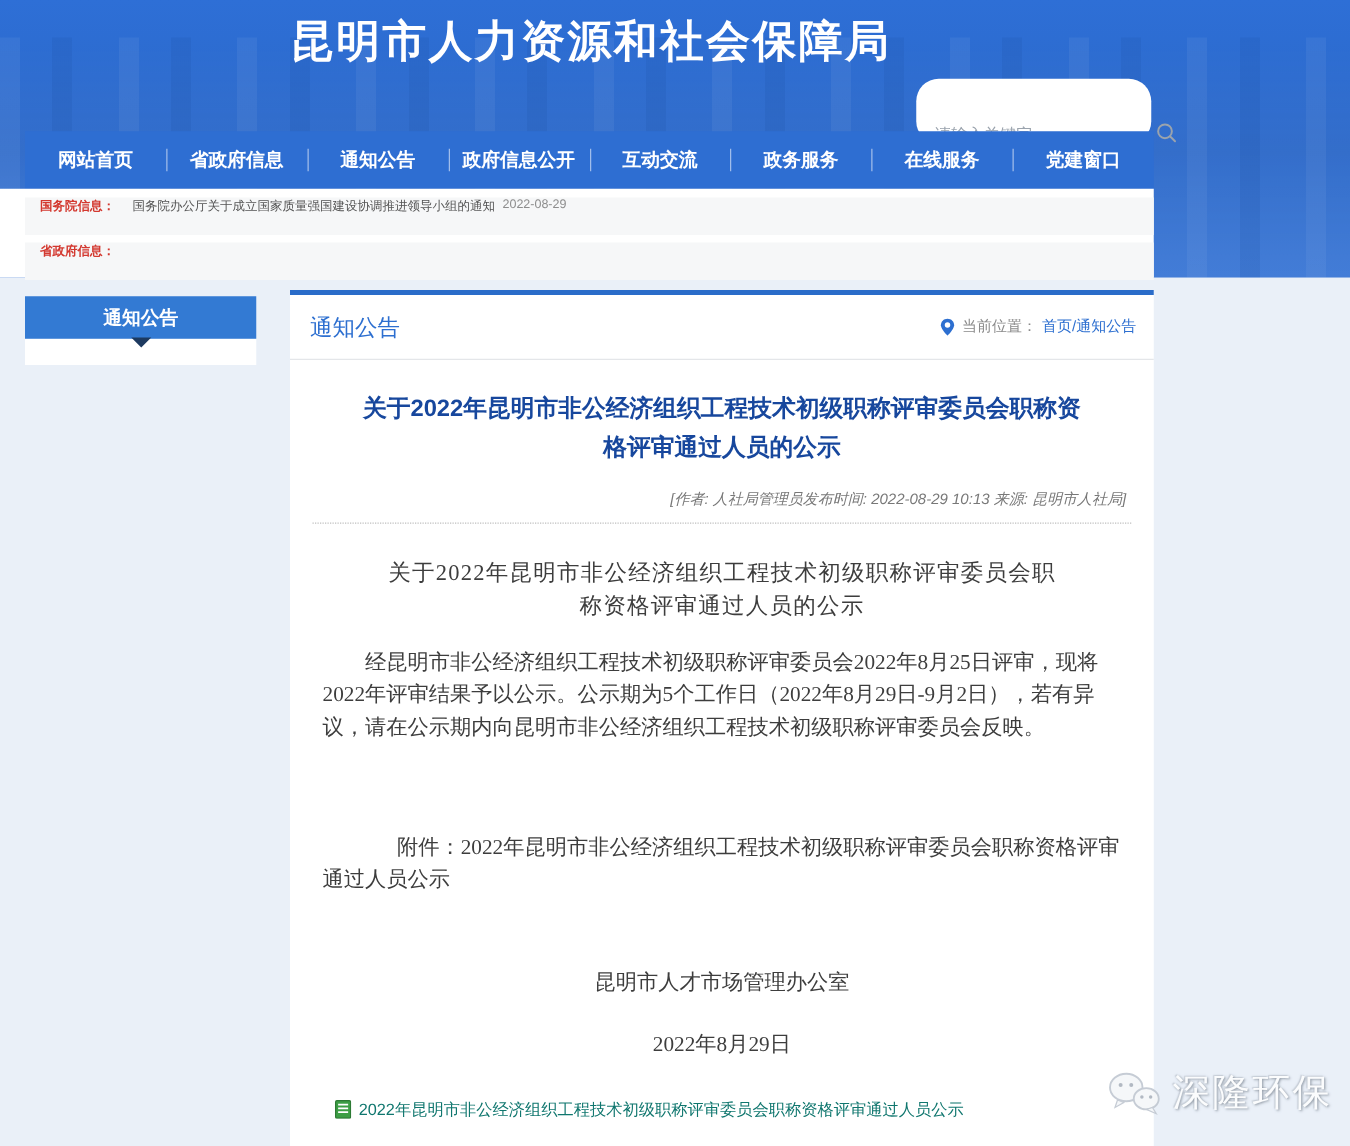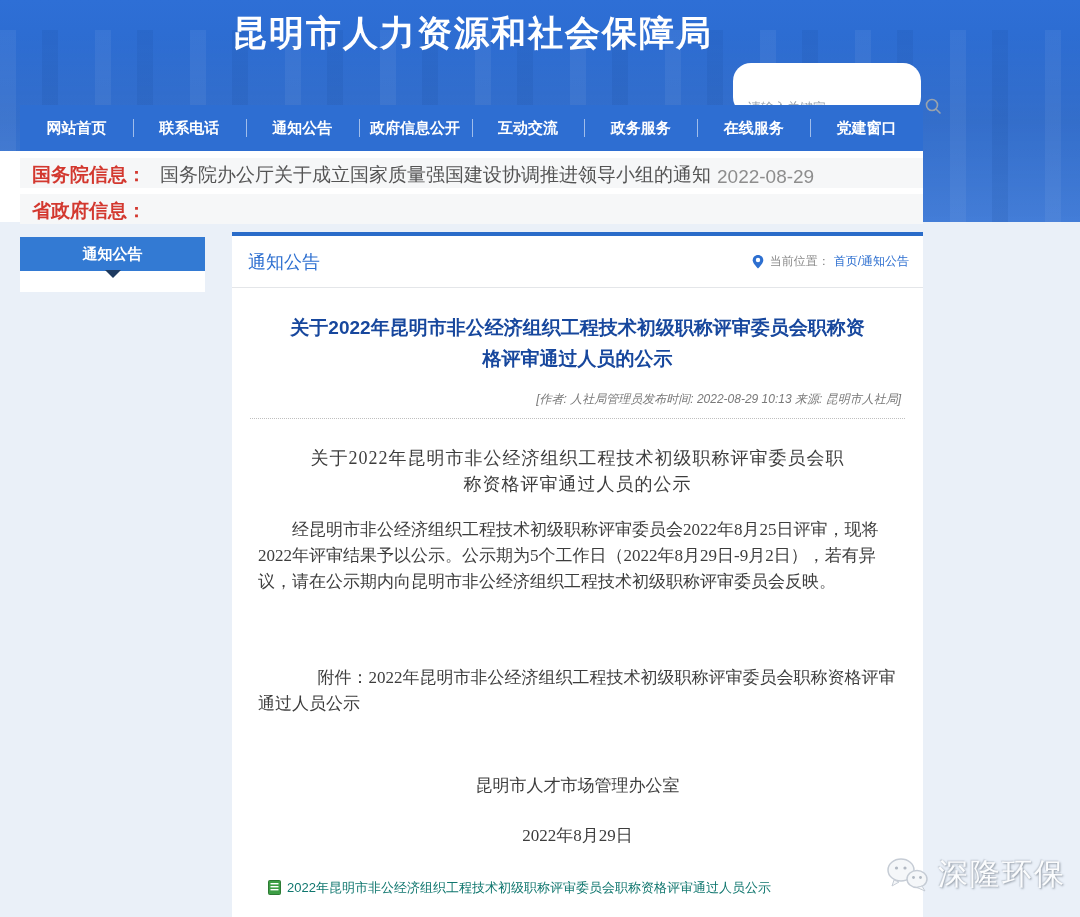--- a/index.html
+++ b/index.html
@@ -27,21 +27,21 @@
   .nav { position:absolute; left:20px; top:105px; width:903px; height:46px; background:#2e6ed2;
          display:flex; align-items:center; }
   .nav-item { flex:1; text-align:center; color:#ffffff; font-size:15px; font-weight:bold; cursor:pointer;
               position:relative; white-space:nowrap; }
   .nav-item + .nav-item::before { content:""; position:absolute; left:0; top:50%; transform:translateY(-50%);
               width:1px; height:18px; background:rgba(255,255,255,.55); }
 
   
   .ticker-wrap { position:absolute; left:0; top:151px; width:923px; height:71px; background:#ffffff; }
   .ticker-row { position:absolute; left:20px; width:903px; height:30px; background:#f6f7f8;
-                display:flex; align-items:flex-end; padding-left:12px; font-size:19px; }
+                display:flex; align-items:flex-start; padding-left:12px; font-size:10px; }
   .ticker-row.r1 { top:7px; }
   .ticker-row.r2 { top:43px; }
   .ticker-label { color:#d3382f; font-weight:bold; margin-right:14px; }
   .ticker-text { color:#545454; cursor:pointer; }
   .ticker-date { color:#8d8d8d; margin-left:6px; }
 
   
   .side-widget { position:absolute; left:20px; top:237px; width:185px; }
   .side-head { position:relative; height:34px; background:#337ad3; color:#fff; font-size:15px; font-weight:bold;
                display:flex; align-items:center; justify-content:center; cursor:pointer; }
@@ -93,21 +93,21 @@
     <div class="search-box">
       <input type="text" placeholder="请输入关键字" style="">
       <svg class="search-icon" viewBox="0 0 18 18">
         <circle cx="8" cy="8" r="5.5" fill="none" stroke="#9aa3ad" stroke-width="1.6"></circle>
         <line x1="12.2" y1="12.2" x2="16" y2="16" stroke="#9aa3ad" stroke-width="1.6" stroke-linecap="round"></line>
       </svg>
     </div>
 
     <div class="nav">
       <div class="nav-item">网站首页</div>
-      <div class="nav-item">联系电话</div>
+      <div class="nav-item">省政府信息</div>
       <div class="nav-item">通知公告</div>
       <div class="nav-item">政府信息公开</div>
       <div class="nav-item">互动交流</div>
       <div class="nav-item">政务服务</div>
       <div class="nav-item">在线服务</div>
       <div class="nav-item">党建窗口</div>
     </div>
 
     <div class="ticker-wrap">
       <div class="ticker-row r1">

